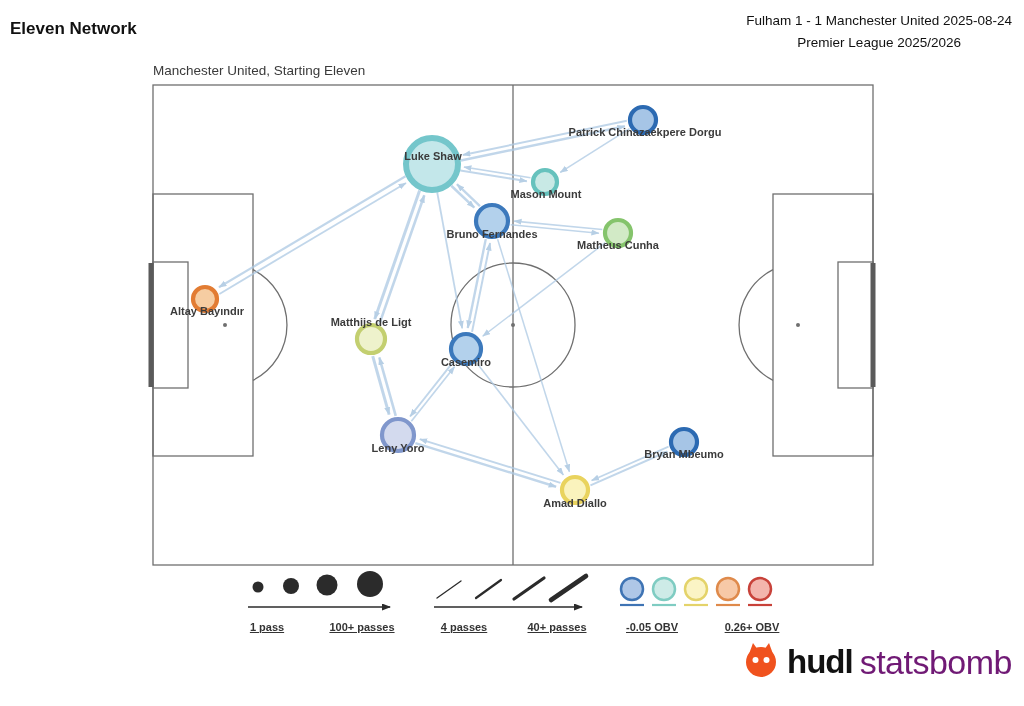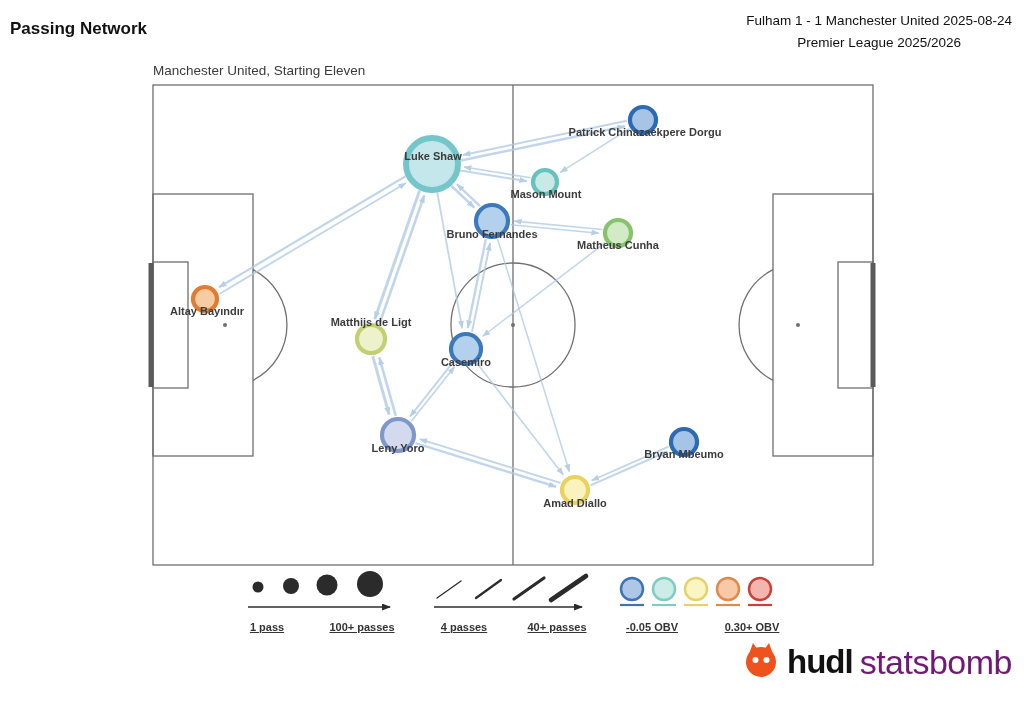--- a/index.html
+++ b/index.html
@@ -16,21 +16,21 @@
     position:absolute;top:621px;transform:translateX(-50%);
     font-size:11px;font-weight:700;color:#333;white-space:nowrap;text-decoration:underline;
   }
   .footer{position:absolute;right:12px;top:641px;display:flex;align-items:center;gap:7px;}
   .brand-bold{font-size:33px;font-weight:800;letter-spacing:-1px;color:#111;}
   .brand-light{font-size:34px;font-weight:400;letter-spacing:-0.5px;color:#701a75;}
 </style>
 </head>
 <body>
 
-<div class="hdr-title">Passing Network</div>
+<div class="hdr-title">Eleven Network</div>
 <div class="hdr-right">
   <div>Fulham 1 - 1 Manchester United 2025-08-24</div>
   <div>Premier League 2025/2026</div>
 </div>
 <div class="subtitle">Manchester United, Starting Eleven</div>
 
 <svg id="net-svg" width="1024" height="706" viewBox="0 0 1024 706">
   <defs>
     <marker id="arw" markerUnits="userSpaceOnUse" markerWidth="9" markerHeight="7" refX="7.5" refY="3" orient="auto">
       <path d="M0,0 L8,3 L0,6 Z" fill="#9fc0dd"></path>
@@ -137,21 +137,21 @@
     <line x1="248" y1="607" x2="390" y2="607" marker-end="url(#arwDark)"></line>
     <line x1="434" y1="607" x2="582" y2="607" marker-end="url(#arwDark)"></line>
   </g>
 </svg>
 
 <div class="legend-label" style="left:267px">1 pass</div>
 <div class="legend-label" style="left:362px">100+ passes</div>
 <div class="legend-label" style="left:464px">4 passes</div>
 <div class="legend-label" style="left:557px">40+ passes</div>
 <div class="legend-label" style="left:652px">-0.05 OBV</div>
-<div class="legend-label" style="left:752px">0.30+ OBV</div>
+<div class="legend-label" style="left:752px">0.26+ OBV</div>
 
 <div class="footer">
   <span>
     <svg width="38" height="38" viewBox="0 0 38 38">
       <path d="M7 13 L11 2 L16 9 Z" fill="#f0521e"></path>
       <path d="M31 13 L27 2 L22 9 Z" fill="#f0521e"></path>
       <circle cx="19" cy="21" r="15" fill="#f0521e"></circle>
       <circle cx="13.5" cy="19" r="3" fill="#ffffff"></circle>
       <circle cx="24.5" cy="19" r="3" fill="#ffffff"></circle>
     </svg>

